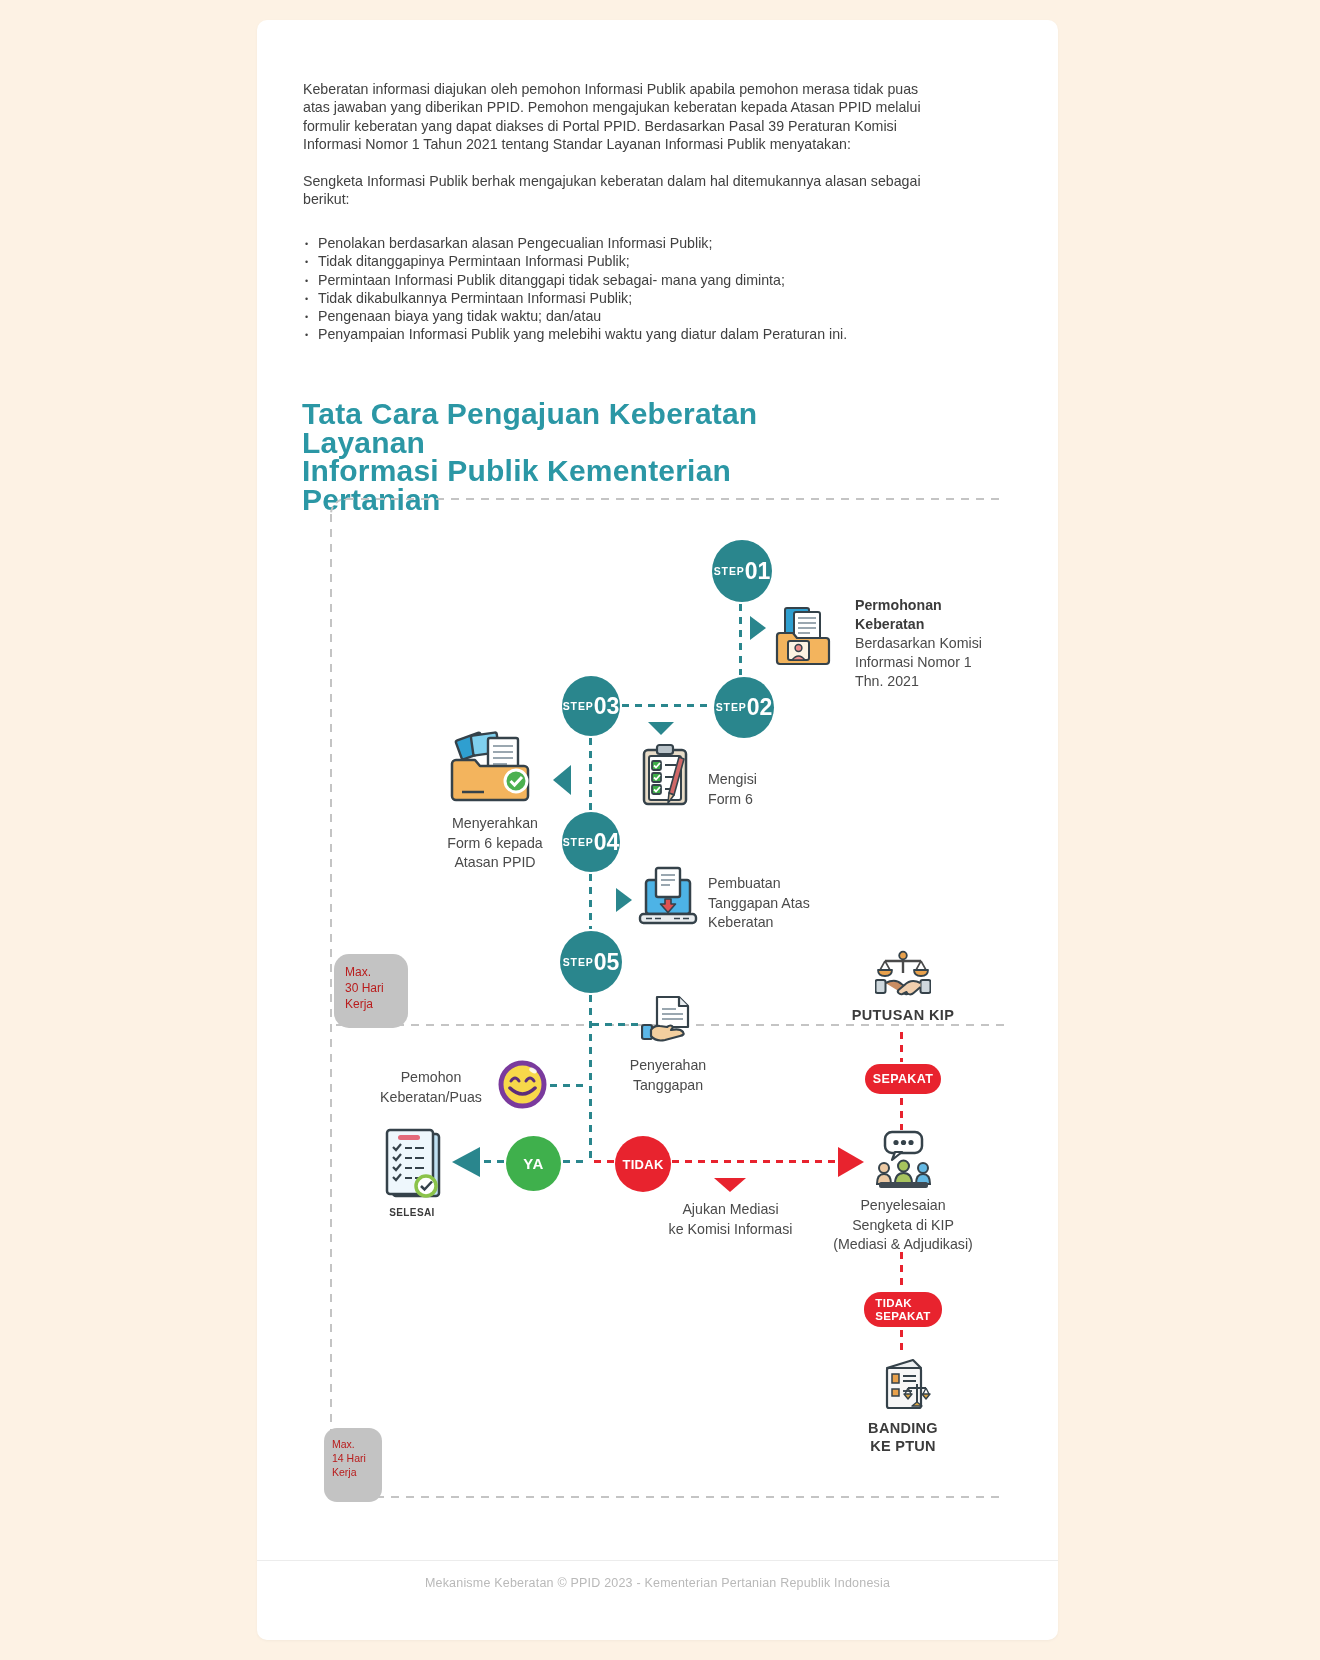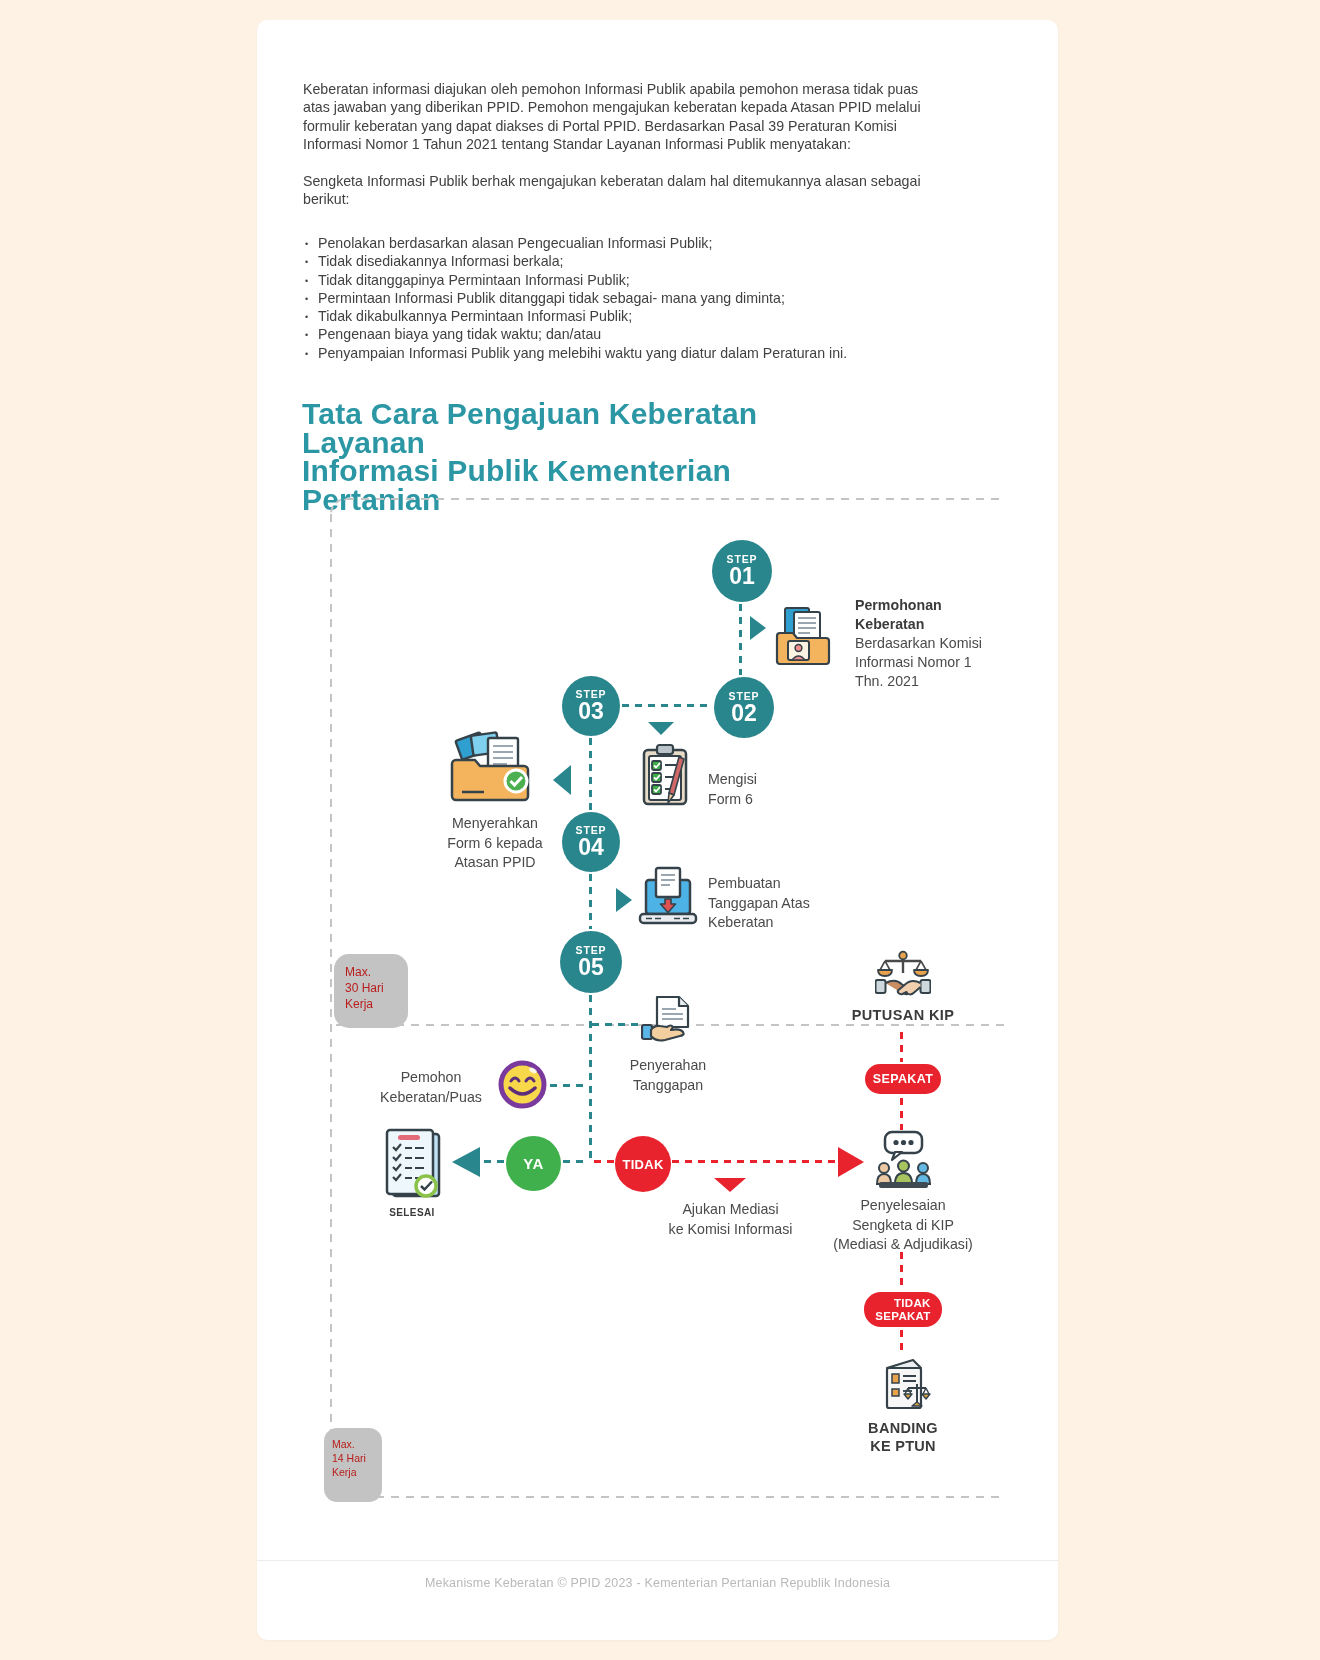--- a/index.html
+++ b/index.html
@@ -29,27 +29,27 @@
   .corner-bl{width:16px;height:16px;border-bottom:2px dashed var(--graydash);border-left:2px dashed var(--graydash);border-bottom-left-radius:16px;}
   
   .tri{width:0;height:0;}
   .tri-right-teal{border-top:12px solid transparent;border-bottom:12px solid transparent;border-left:16px solid var(--teal);}
   .tri-down-teal{border-left:13px solid transparent;border-right:13px solid transparent;border-top:13px solid var(--teal);}
   .tri-left-teal{border-top:15px solid transparent;border-bottom:15px solid transparent;border-right:18px solid var(--teal);}
   .tri-left-teal-big{border-top:15px solid transparent;border-bottom:15px solid transparent;border-right:28px solid var(--teal);}
   .tri-right-red{border-top:15px solid transparent;border-bottom:15px solid transparent;border-left:26px solid var(--red);}
   .tri-down-red{border-left:16px solid transparent;border-right:16px solid transparent;border-top:14px solid var(--red);}
   
-  .step{background:var(--teal);color:#fff;border-radius:50%;display:flex;flex-direction:column;align-items:center;justify-content:center;}
+  .step{background:var(--teal);color:#fff;border-radius:50%;display:flex;flex-direction:row;align-items:center;justify-content:center;}
   .step .s{font-size:10.5px;font-weight:700;letter-spacing:.9px;line-height:11px;}
   .step .n{font-size:23px;font-weight:800;line-height:23px;}
   .circle{border-radius:50%;color:#fff;font-weight:800;display:flex;align-items:center;justify-content:center;}
   .circle-ya{background:var(--green);font-size:15px;letter-spacing:.5px;}
   .circle-tidak{background:var(--red);font-size:13px;letter-spacing:.3px;}
-  .pill{background:var(--red);color:#fff;font-weight:800;display:flex;align-items:center;justify-content:center;text-align:right;}
+  .pill{background:var(--red);color:#fff;font-weight:800;display:flex;align-items:center;justify-content:center;text-align:left;}
   .maxbox{background:var(--graybox);color:#b91c1c;border-radius:15px;font-size:12px;line-height:16px;padding:10px 0 0 11px;}
   .flabel{font-size:14.2px;line-height:19.5px;color:#4a4a4a;}
   .flabel.center{text-align:center;}
   .flabel.bold{font-weight:700;color:#3b3b3b;}
   .footer-line{height:1px;background:#ececec;}
   .footer-text{font-size:12.5px;color:#b9b9b9;text-align:center;letter-spacing:.2px;}
   svg{display:block;}
 </style>
 </head>
 <body>
@@ -59,21 +59,20 @@
 
   <div class="abs body-text prelines" style="left:303px;top:80px;width:712px;">Keberatan informasi diajukan oleh pemohon Informasi Publik apabila pemohon merasa tidak puas
 atas jawaban yang diberikan PPID. Pemohon mengajukan keberatan kepada Atasan PPID melalui
 formulir keberatan yang dapat diakses di Portal PPID. Berdasarkan Pasal 39 Peraturan Komisi
 Informasi Nomor 1 Tahun 2021 tentang Standar Layanan Informasi Publik menyatakan:</div>
   <div class="abs body-text prelines" style="left:303px;top:172px;width:712px;">Sengketa Informasi Publik berhak mengajukan keberatan dalam hal ditemukannya alasan sebagai
 berikut:</div>
 
   <ul class="abs bullet-list" style="left:304px;top:234px;width:712px;">
     <li>Penolakan berdasarkan alasan Pengecualian Informasi Publik;</li>
-    <li>Tidak disediakannya Informasi berkala;</li>
     <li>Tidak ditanggapinya Permintaan Informasi Publik;</li>
     <li>Permintaan Informasi Publik ditanggapi tidak sebagai- mana yang diminta;</li>
     <li>Tidak dikabulkannya Permintaan Informasi Publik;</li>
     <li>Pengenaan biaya yang tidak waktu; dan/atau</li>
     <li>Penyampaian Informasi Publik yang melebihi waktu yang diatur dalam Peraturan ini.</li>
   </ul>
 
   <h1 class="abs heading prelines" style="left:302px;top:400px;width:540px;">Tata Cara Pengajuan Keberatan Layanan
 Informasi Publik Kementerian Pertanian</h1>
 

